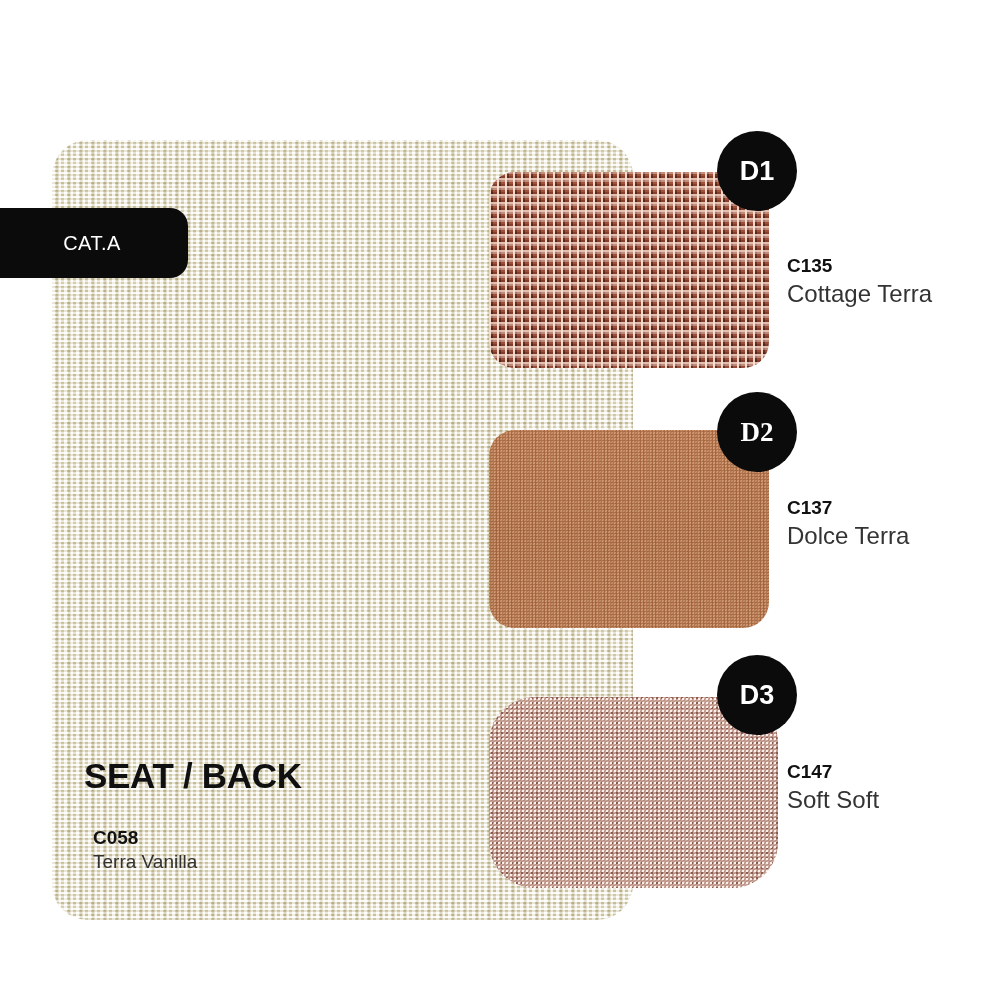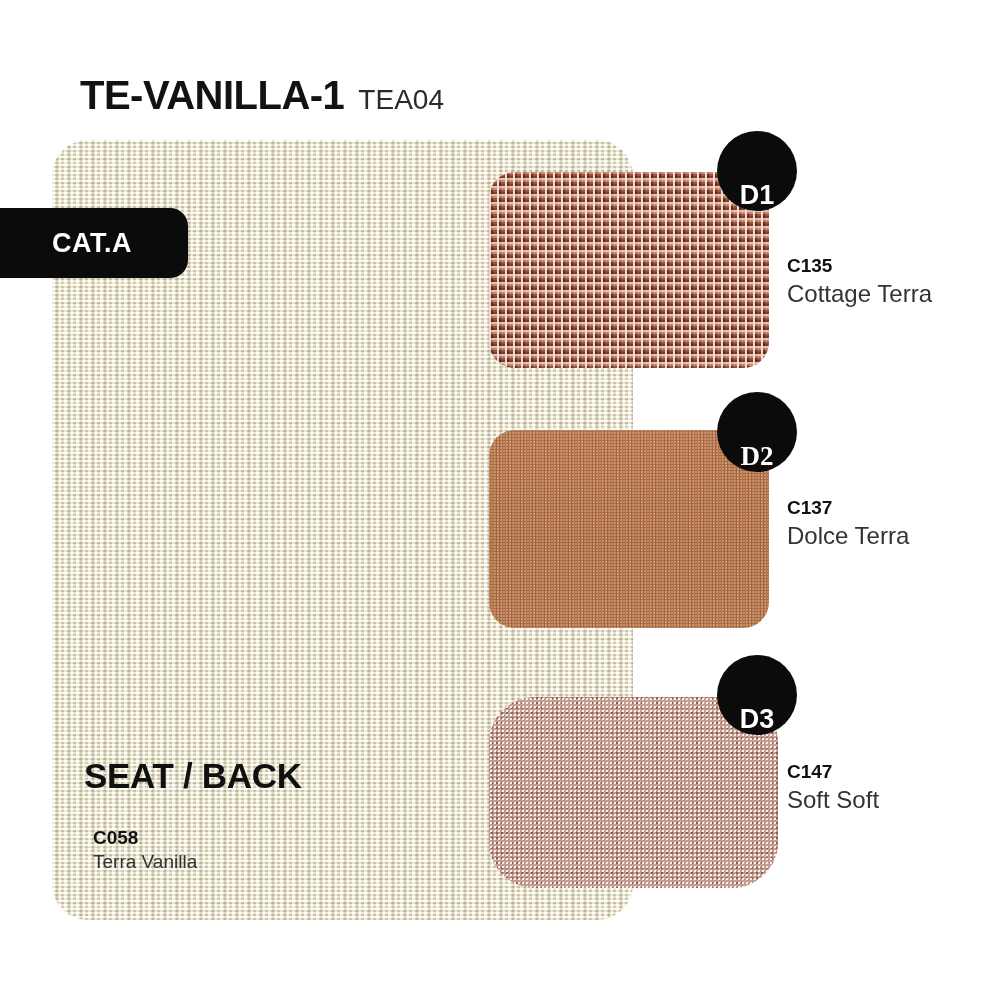--- a/index.html
+++ b/index.html
@@ -123,27 +123,27 @@
     background-size:4px 4px,5px 5px,4px 4px,auto;
   }
 
   
   #cat-badge{
     position:absolute;left:-40px;top:208px;width:228px;height:70px;
     background:#0b0b0b;border-radius:18px;
     display:flex;align-items:center;justify-content:center;
   }
   #cat-badge .cat-text{
-    color:#fff;font-size:27px;font-weight:bold;letter-spacing:0.5px;
+    color:#fff;font-size:20px;font-weight:normal;letter-spacing:0.5px;
     padding-left:36px;
   }
 
   .dot{
     position:absolute;width:80px;height:80px;border-radius:50%;
-    background:#0b0b0b;display:flex;align-items:flex-end;justify-content:center;
+    background:#0b0b0b;display:flex;align-items:center;justify-content:center;
   }
   .dot span{color:#fff;font-size:27px;font-weight:bold;letter-spacing:0px;}
   #dot-d1{left:717px;top:131px;}
   #dot-d2{left:717px;top:392px;font-family:Liberation Serif, serif;}
   #dot-d3{left:717px;top:655px;}
 
   
   .caption{position:absolute;left:787px;}
   .cap-code{font-size:19px;font-weight:bold;color:#111;line-height:1.25;}
   .cap-name{font-size:24px;font-weight:400;color:#333;line-height:1.3;}
@@ -159,24 +159,20 @@
   }
   #main-caption{position:absolute;left:85px;top:826px;padding-left:8px;}
   #main-caption .cap-code{font-size:19px;}
   #main-caption .cap-name{font-size:19px;}
 </style>
 </head>
 <body>
 
 <div id="sheet">
 
-  <div class="header">
-    <div class="title">TE-VANILLA-1</div>
-    <div class="subtitle">TEA04</div>
-  </div>
 
   <div class="swatch" id="swatch-main"></div>
 
   <div class="swatch" id="swatch-d1"></div>
   <div class="swatch" id="swatch-d2"></div>
   <div class="swatch" id="swatch-d3"></div>
 
   <div id="cat-badge">
     <div class="cat-text">CAT.A</div>
   </div>

